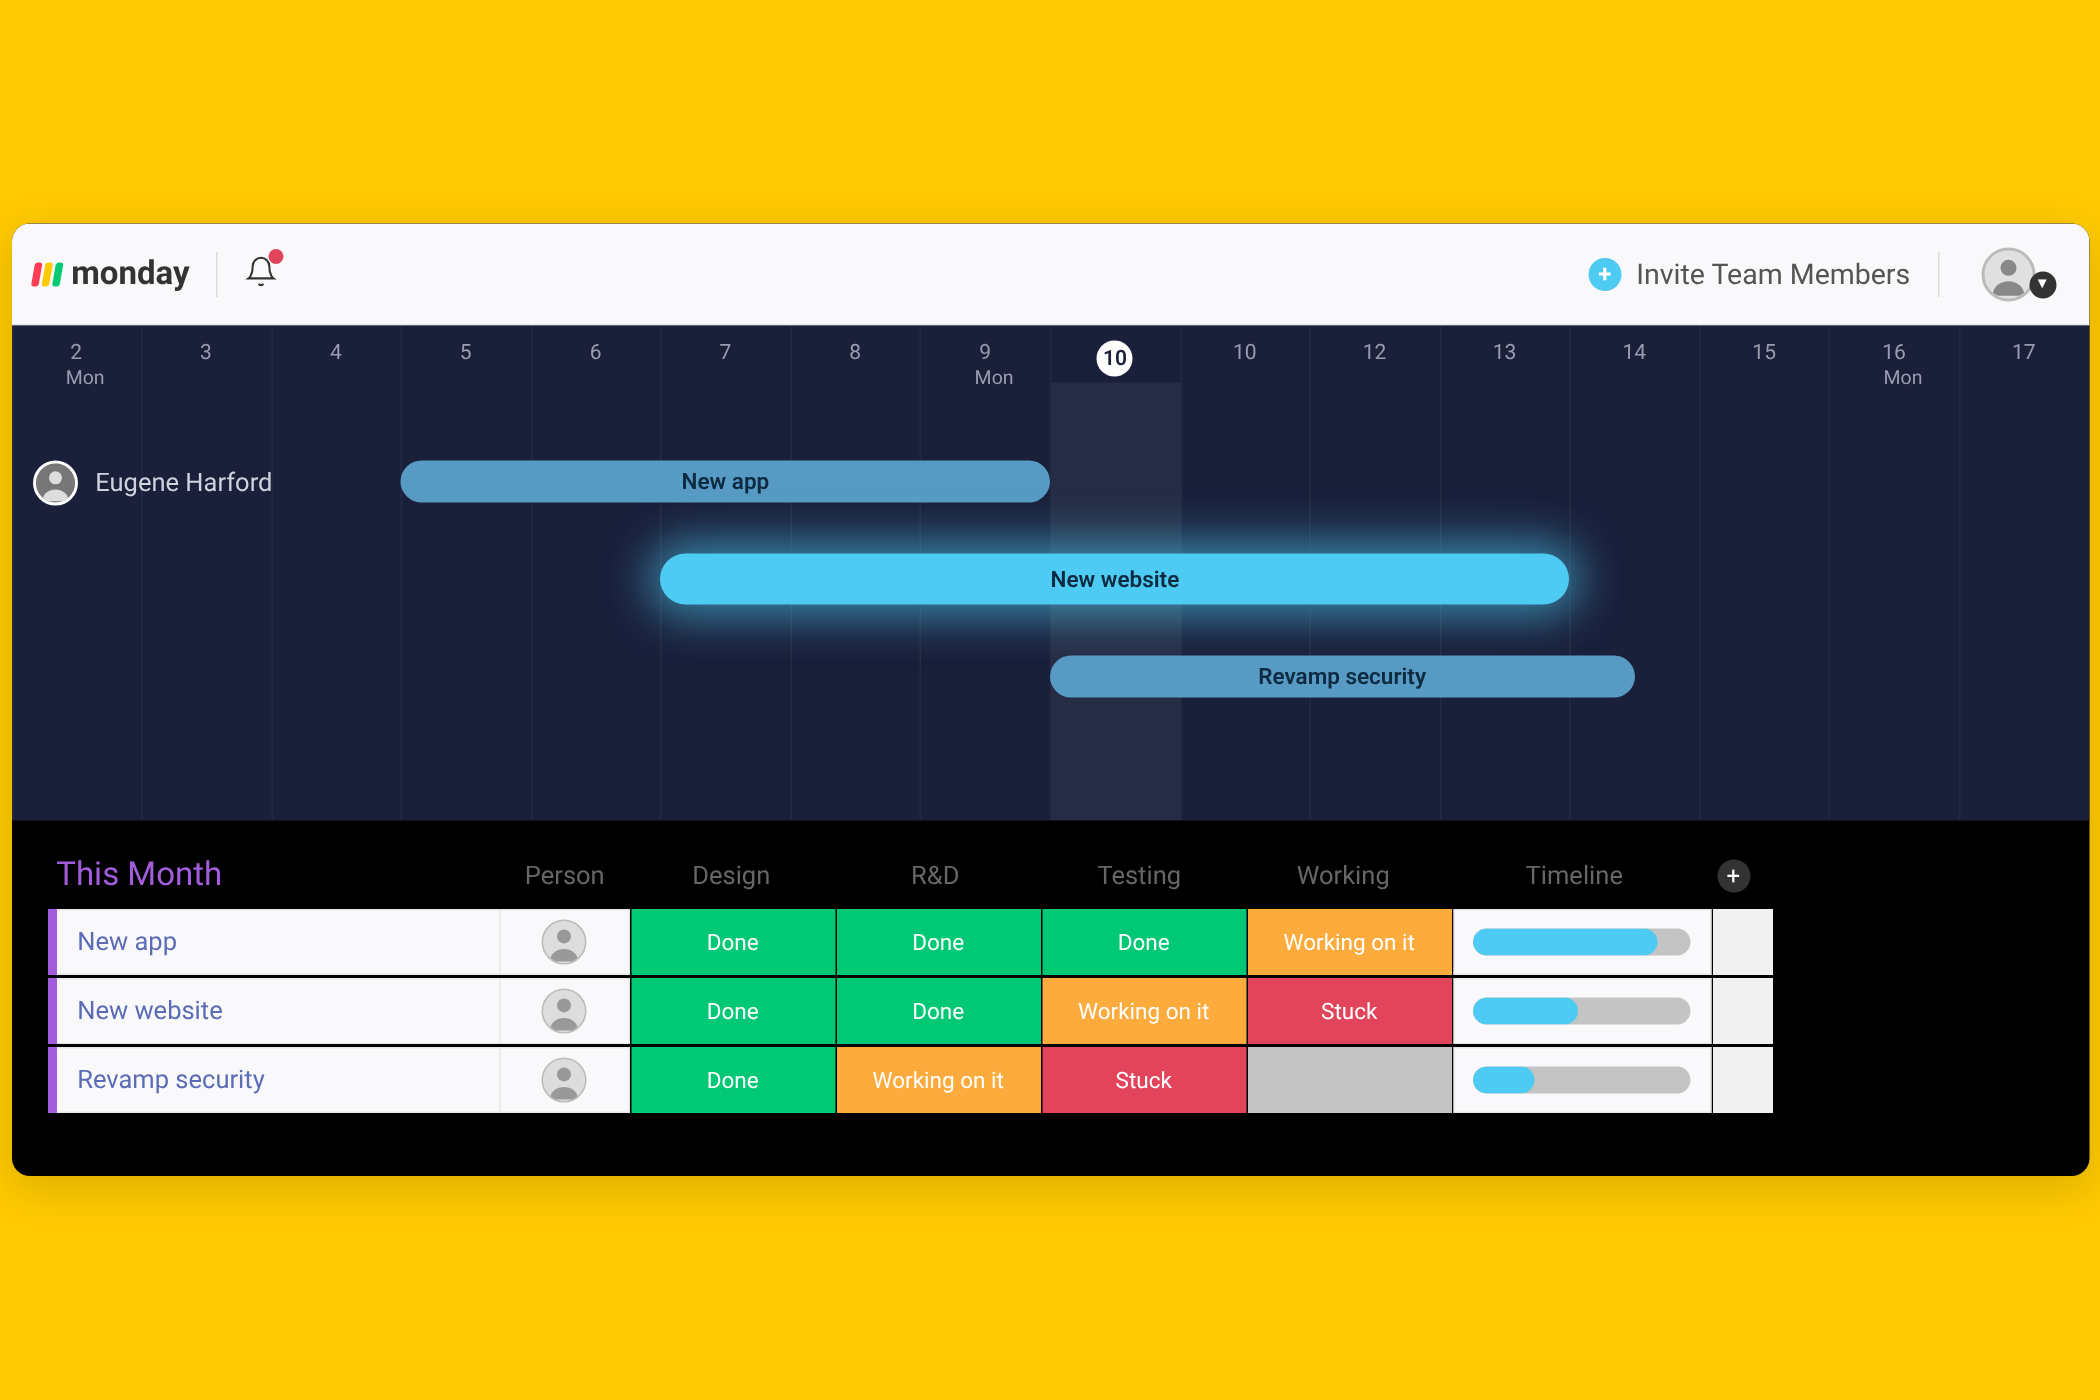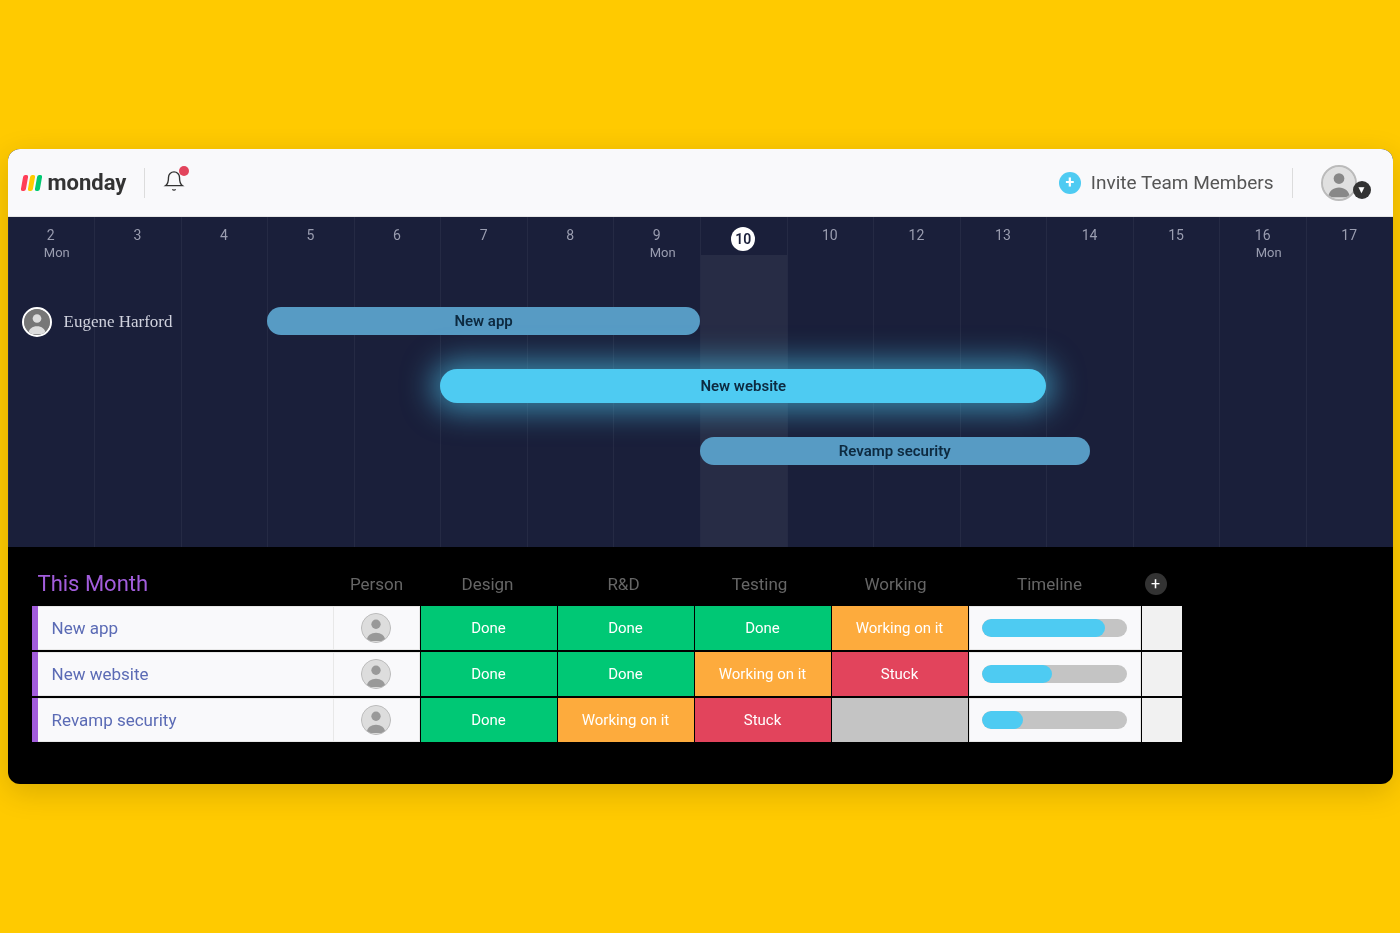--- a/index.html
+++ b/index.html
@@ -95,21 +95,21 @@
   color: #1a1f3a;
   width: 24px;
   height: 24px;
   border-radius: 50%;
   display: inline-flex;
   align-items: center;
   justify-content: center;
   font-weight: 600;
 }
 .timeline-rows { position: absolute; top: 72px; left: 0; right: 0; }
-.tl-row { display: flex; align-items: center; height: 65px; font-family: Liberation Serif, serif; }
+.tl-row { display: flex; align-items: center; height: 65px; }
 .tl-user { width: 240px; display: flex; align-items: center; gap: 12px; padding-left: 14px; color: #d0d2de; font-size: 17px; position: relative; z-index: 3; }
 .tl-avatar { width: 30px; height: 30px; border-radius: 50%; background: #888; border: 2px solid #fff; overflow: hidden; }
 .tl-avatar svg { width: 100%; height: 100%; }
 .bar {
   position: absolute;
   height: 28px;
   border-radius: 14px;
   display: flex;
   align-items: center;
   justify-content: center;

